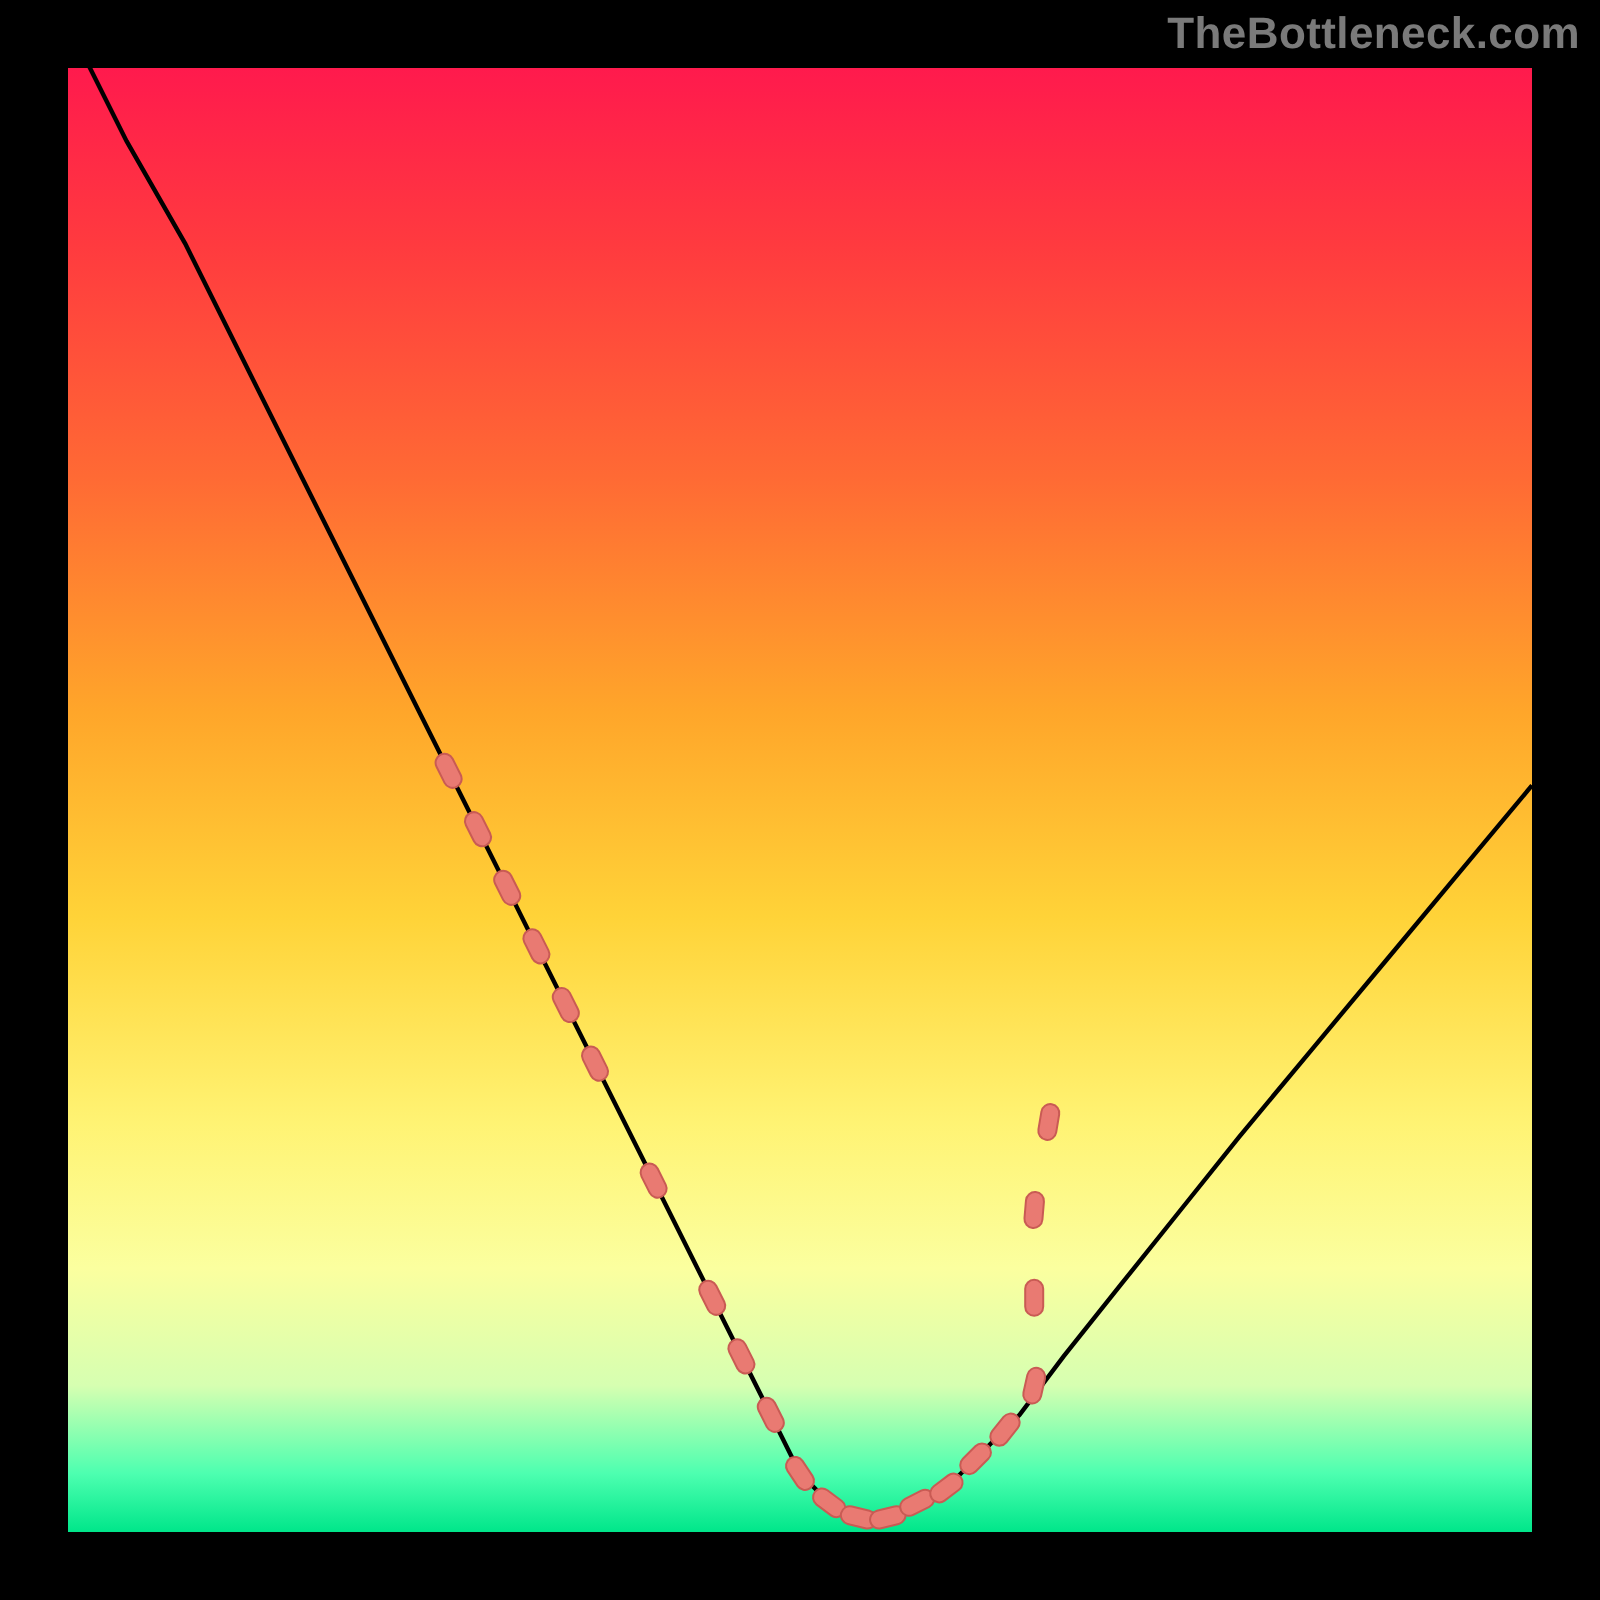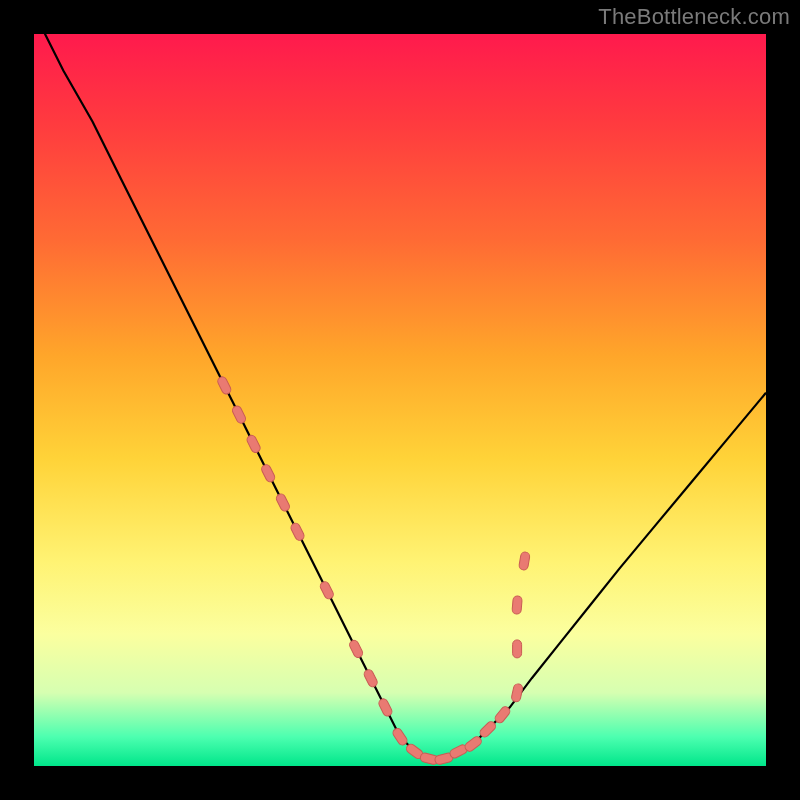--- a/index.html
+++ b/index.html
@@ -18,21 +18,21 @@
     width: 800px;
     height: 800px;
     background: #000000;
   }
   .watermark {
     position: absolute;
     top: 4px;
     right: 10px;
     color: #7a7a7a;
     font-size: 22px;
-    font-weight: 400;
+    font-weight: 700;
     letter-spacing: 0.2px;
     user-select: none;
     margin-left: 20px;
   }
   .plot {
     position: absolute;
     left: 34px;
     top: 34px;
     width: 732px;
     height: 732px;

